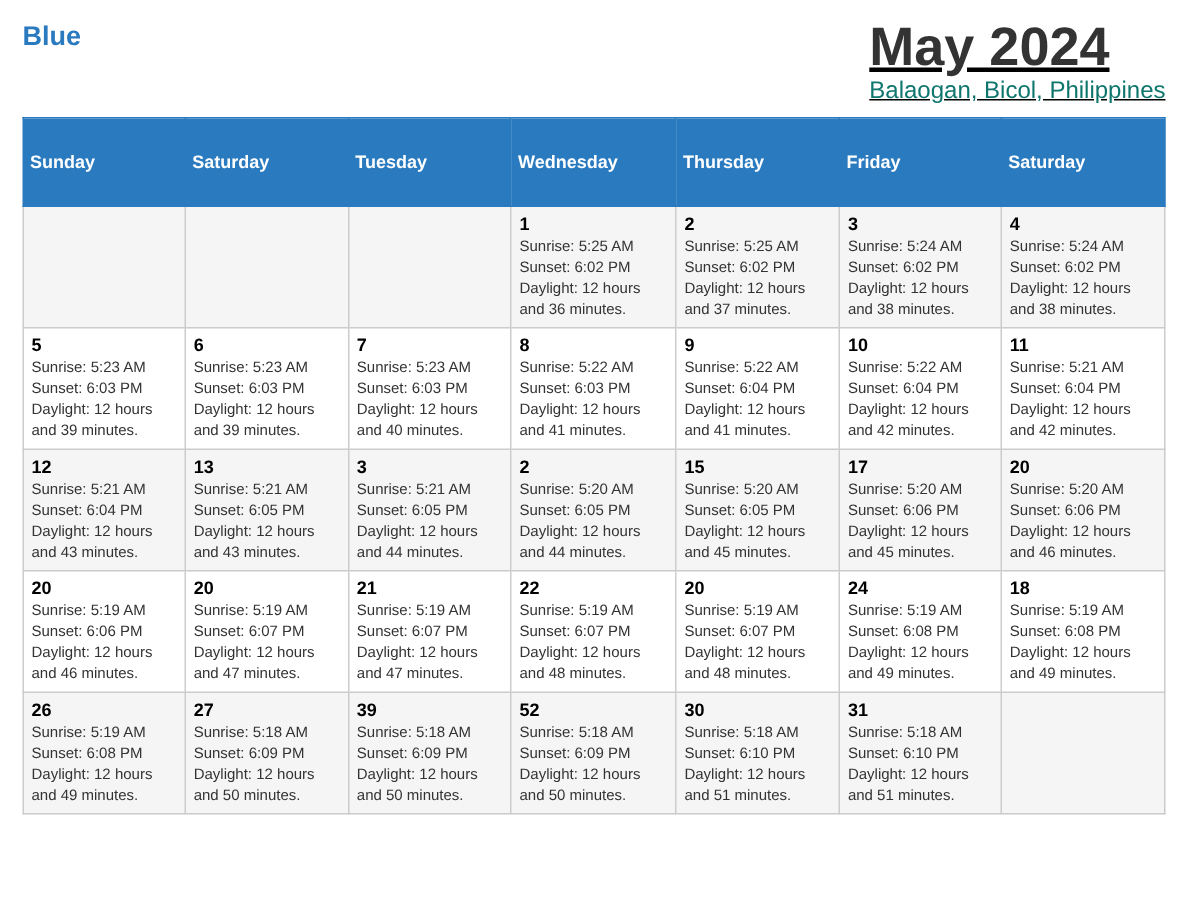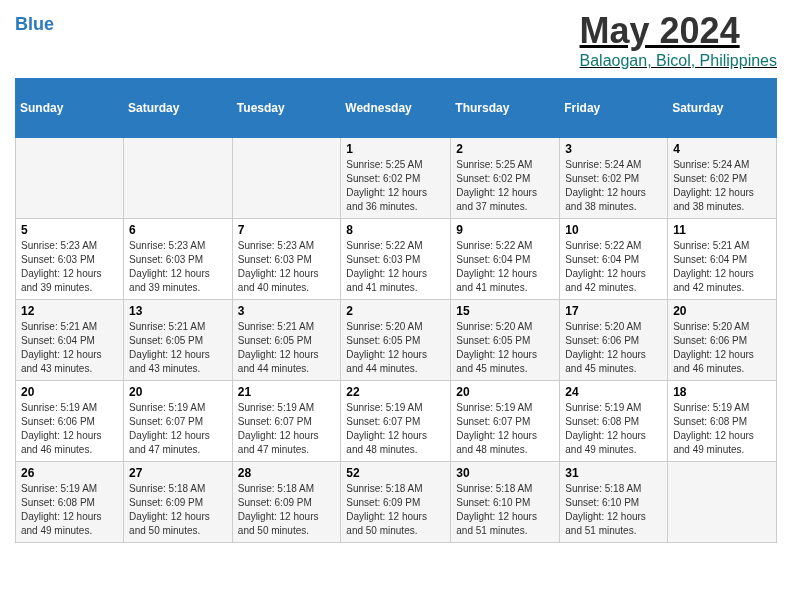--- a/index.html
+++ b/index.html
@@ -232,21 +232,21 @@
       <tr>
         <td>
           <span class="day-num">26</span>
           <div class="day-info">Sunrise: 5:19 AM<br>Sunset: 6:08 PM<br>Daylight: 12 hours and 49 minutes.</div>
         </td>
         <td>
           <span class="day-num">27</span>
           <div class="day-info">Sunrise: 5:18 AM<br>Sunset: 6:09 PM<br>Daylight: 12 hours and 50 minutes.</div>
         </td>
         <td>
-          <span class="day-num">28</span>
+          <span class="day-num">39</span>
           <div class="day-info">Sunrise: 5:18 AM<br>Sunset: 6:09 PM<br>Daylight: 12 hours and 50 minutes.</div>
         </td>
         <td>
           <span class="day-num">52</span>
           <div class="day-info">Sunrise: 5:18 AM<br>Sunset: 6:09 PM<br>Daylight: 12 hours and 50 minutes.</div>
         </td>
         <td>
           <span class="day-num">30</span>
           <div class="day-info">Sunrise: 5:18 AM<br>Sunset: 6:10 PM<br>Daylight: 12 hours and 51 minutes.</div>
         </td>

